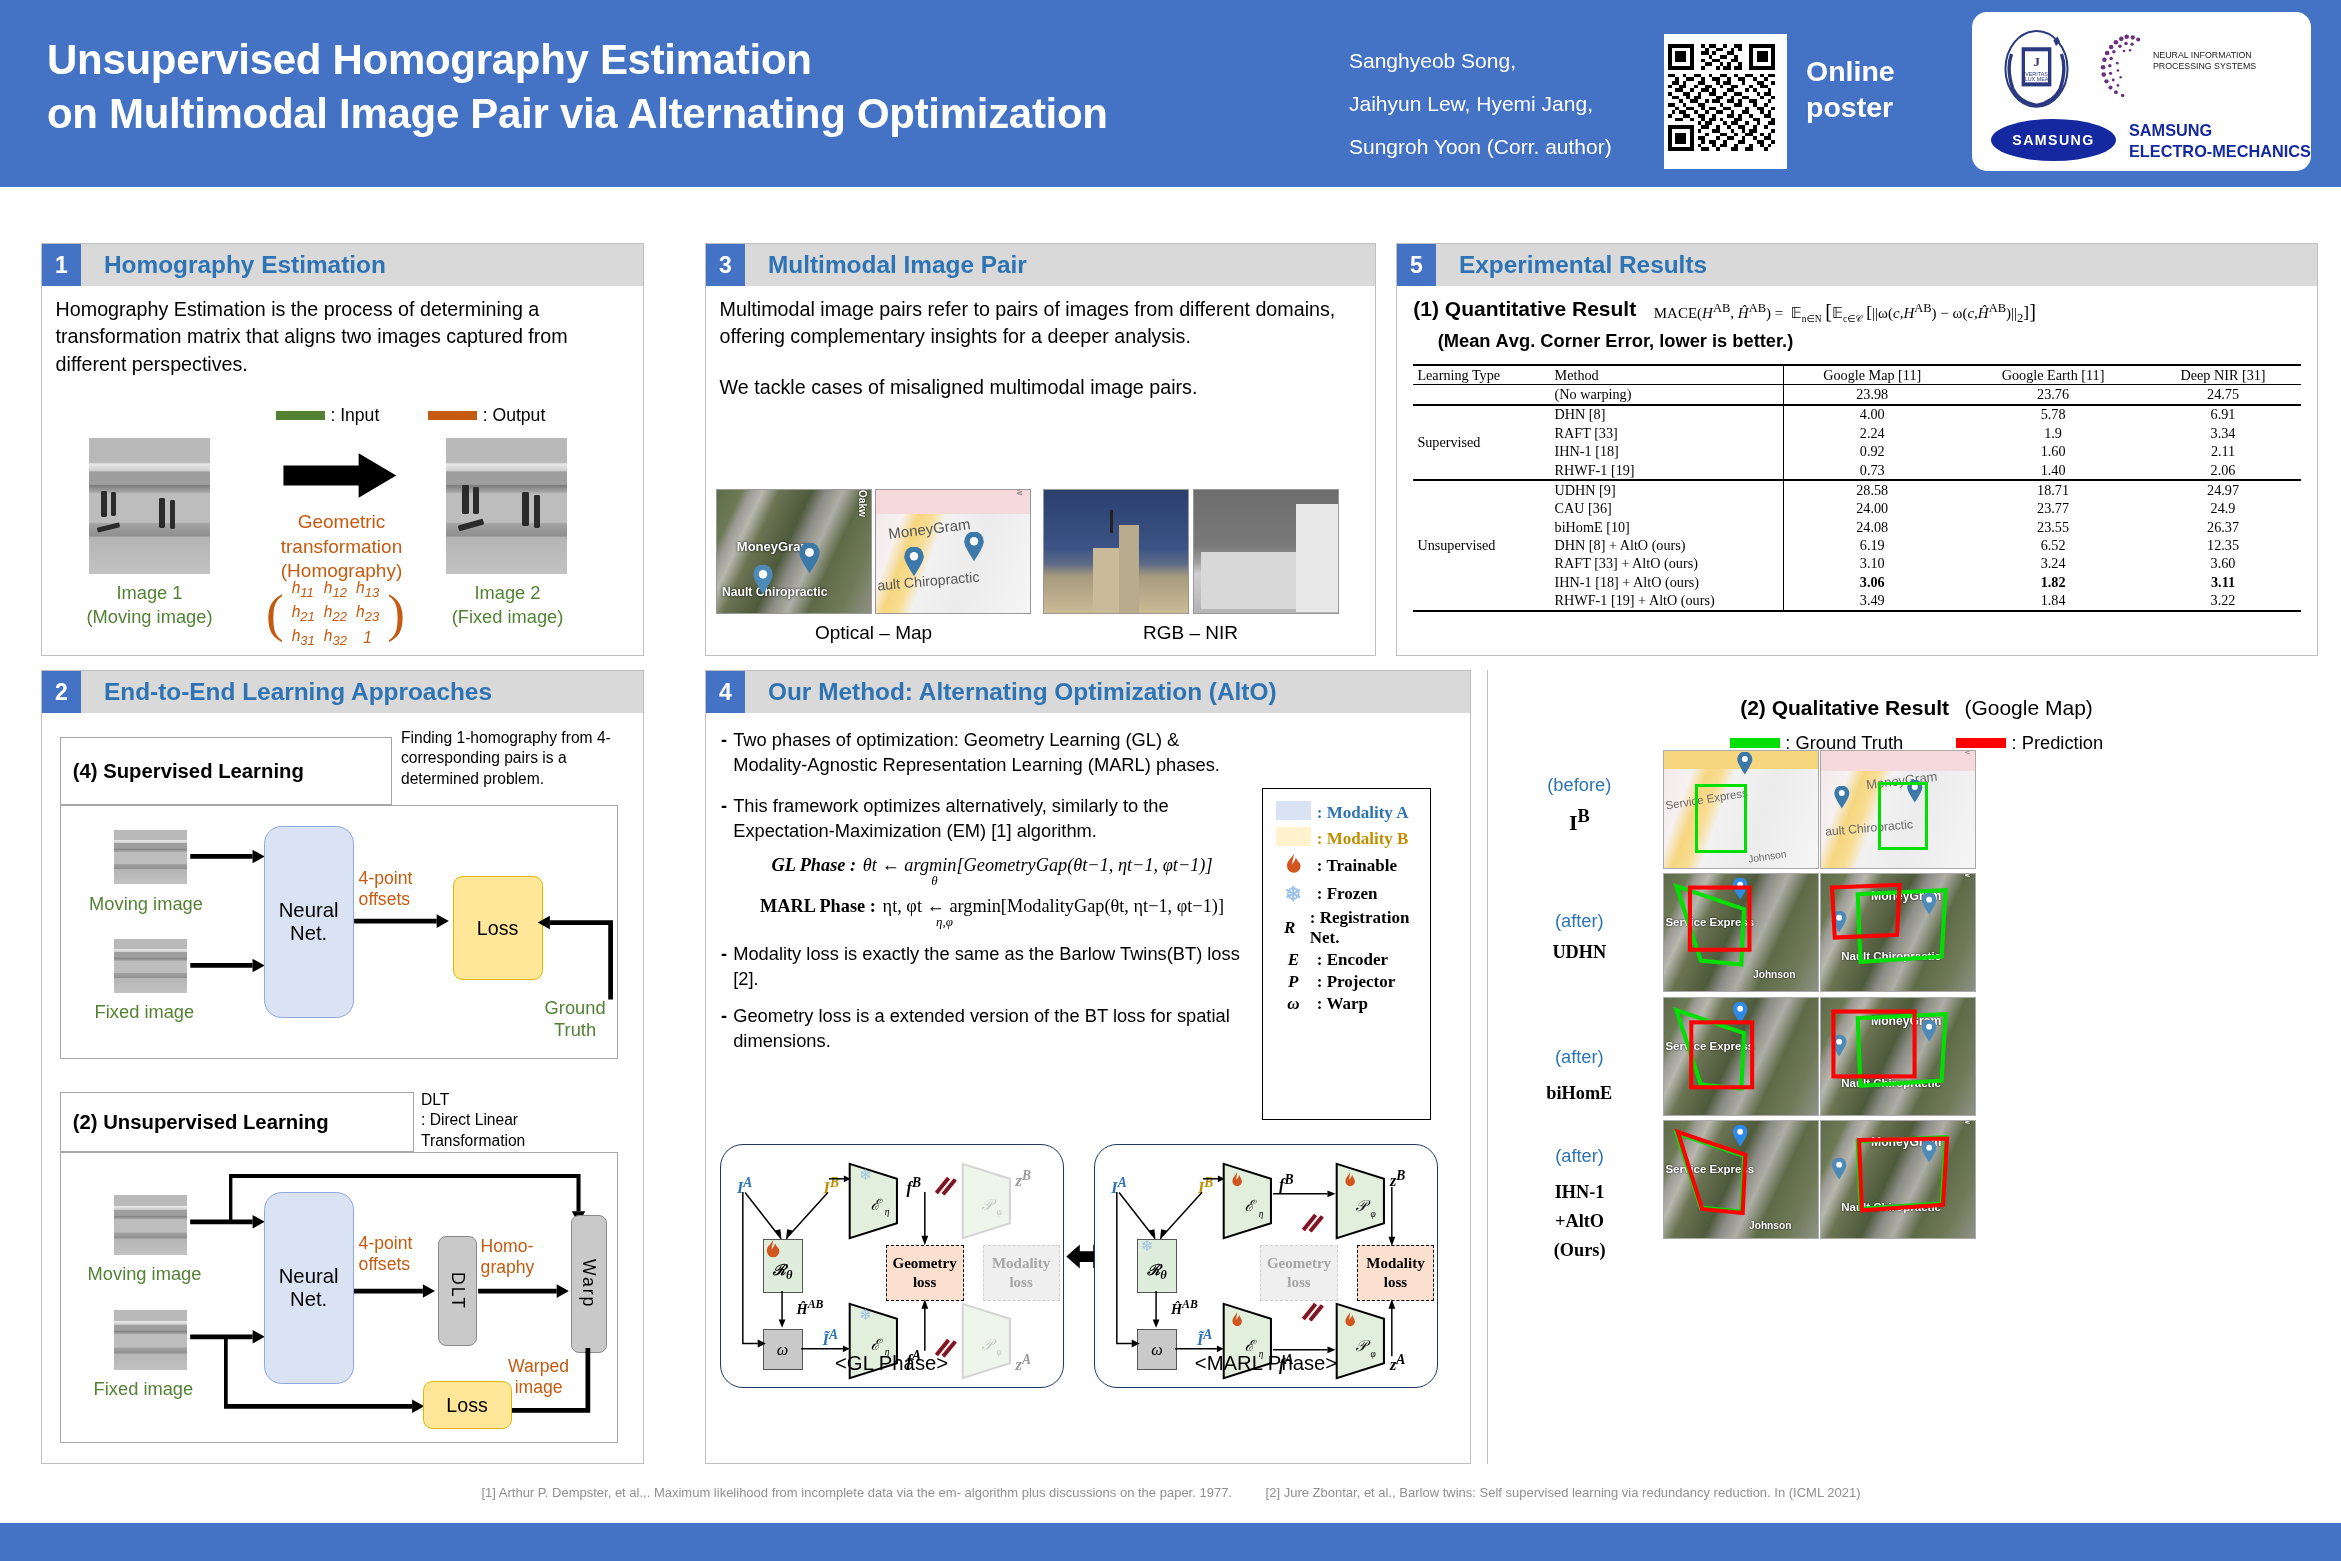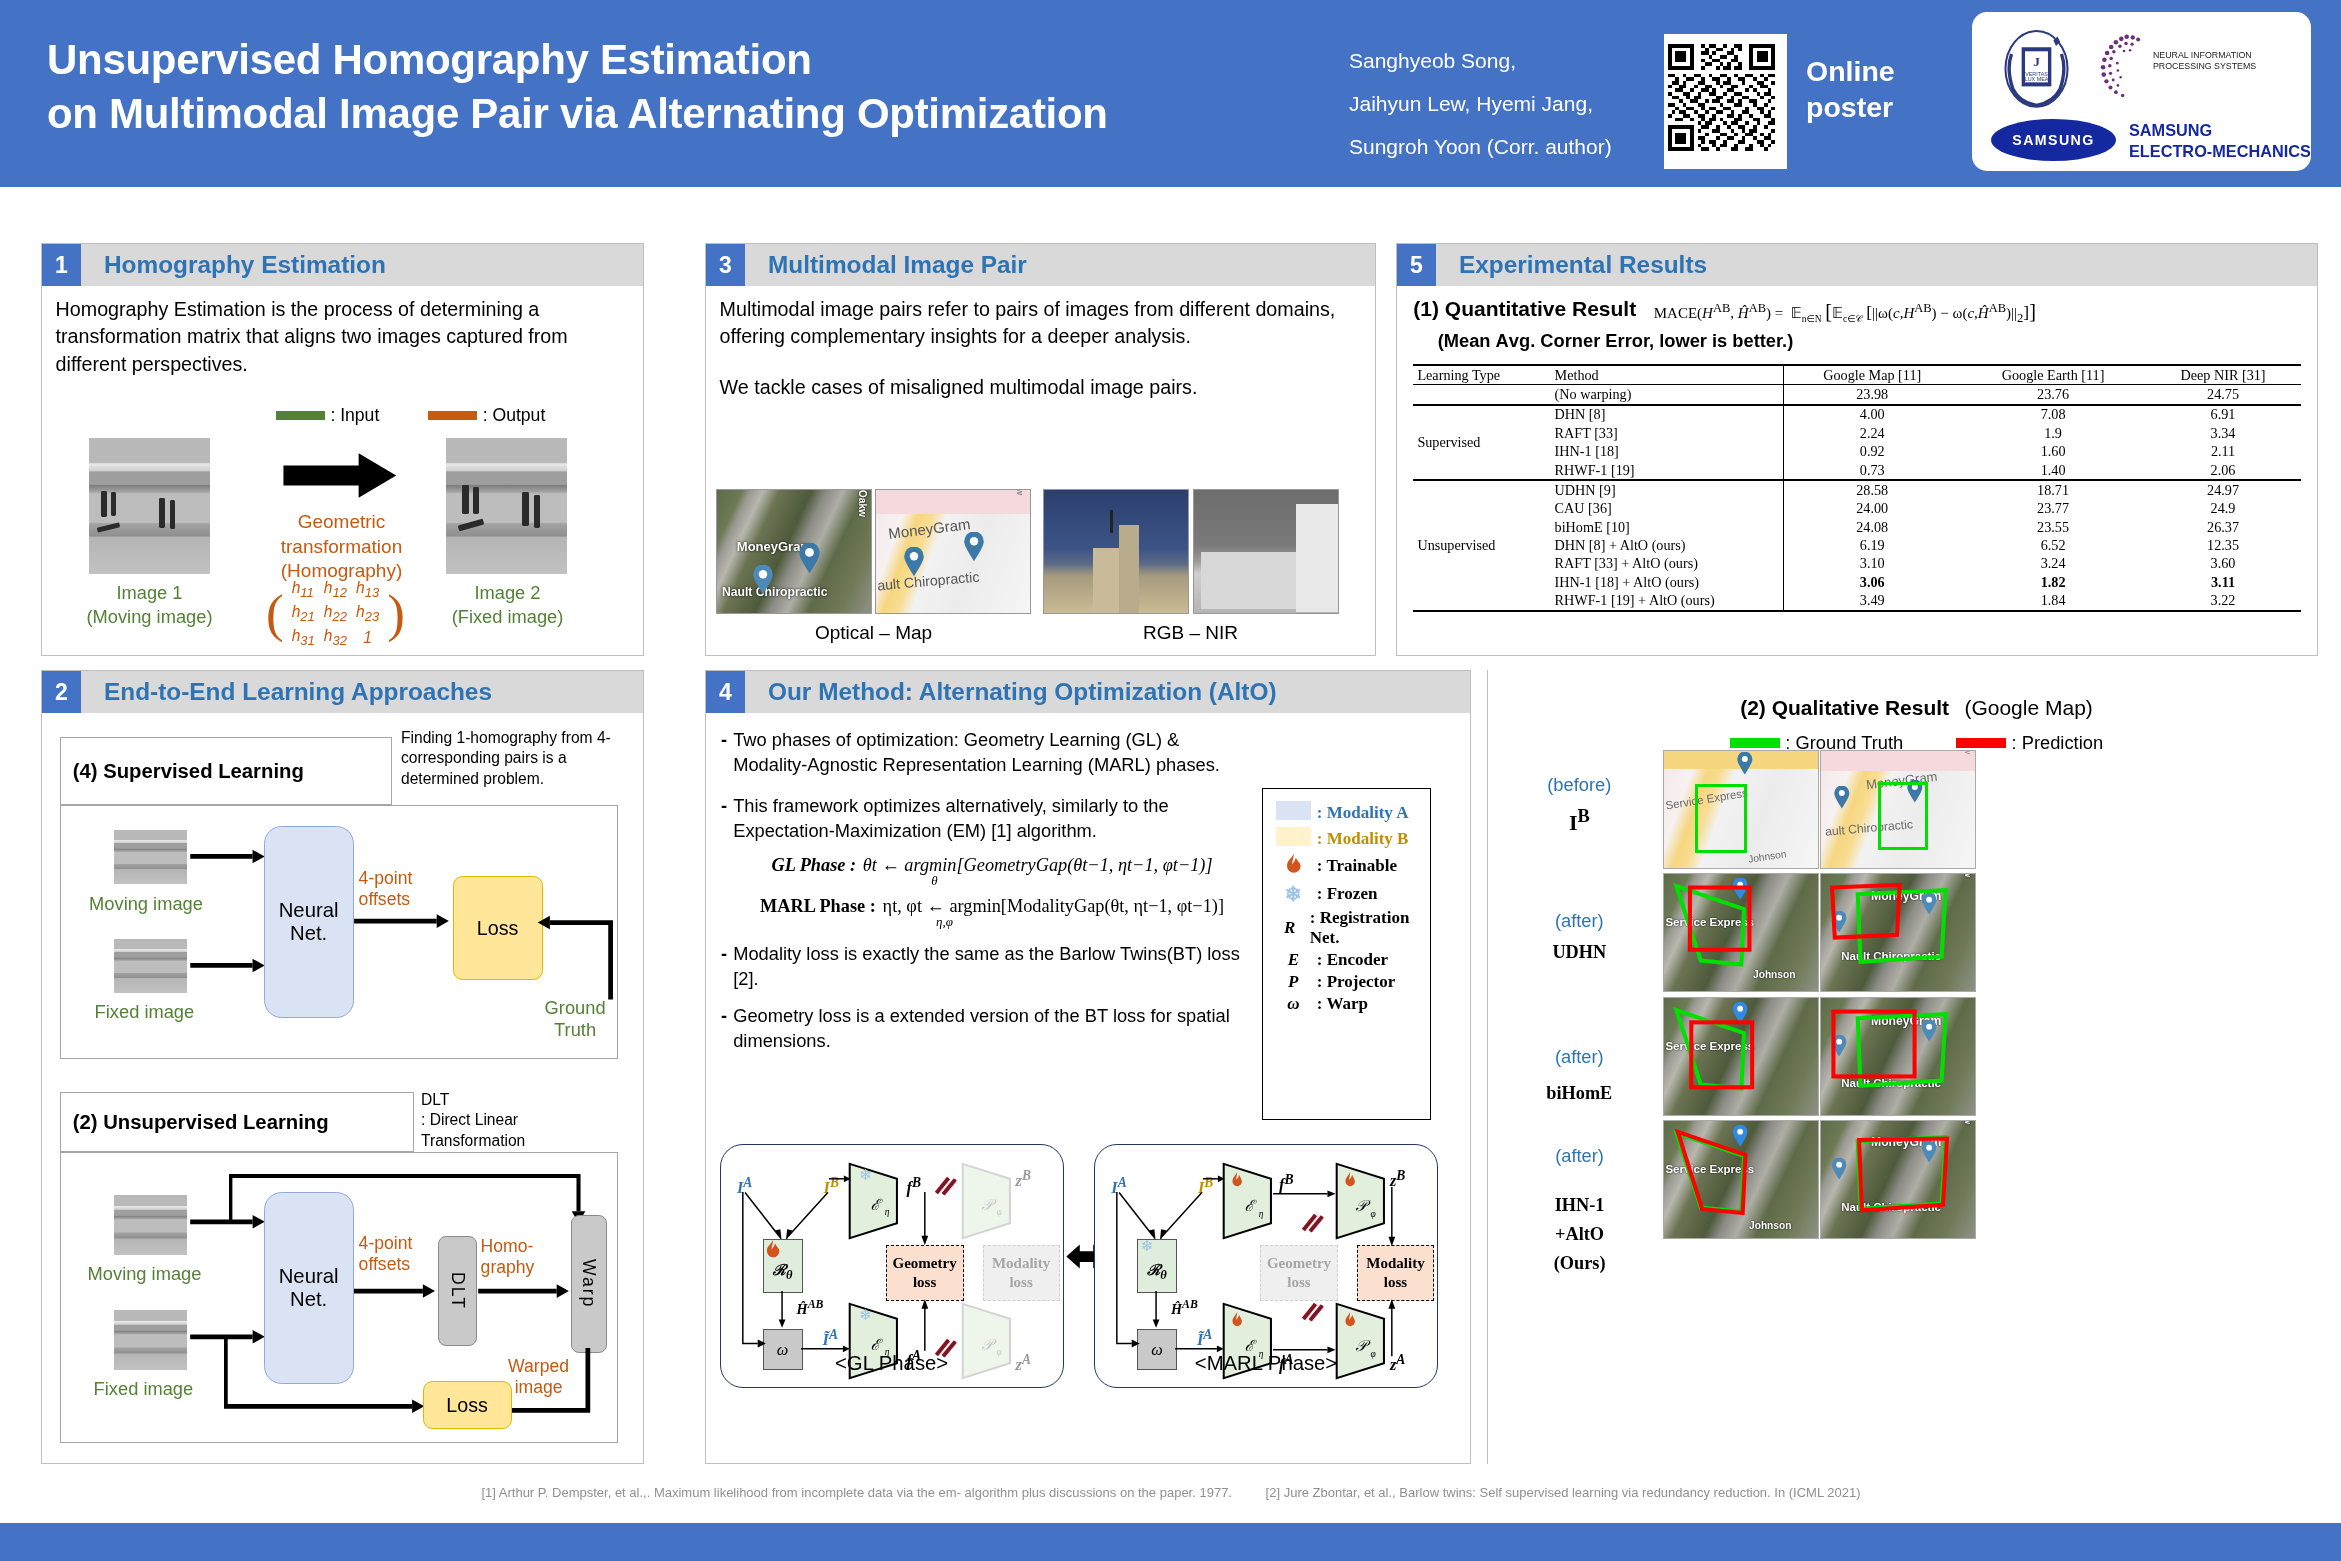--- a/index.html
+++ b/index.html
@@ -996,21 +996,21 @@
             <td></td>
             <td>(No warping)</td>
             <td class="num vline">23.98</td>
             <td class="num">23.76</td>
             <td class="num">24.75</td>
           </tr>
           <tr>
             <td rowspan="4" style="vertical-align:middle;">Supervised</td>
             <td>DHN [8]</td>
             <td class="num vline">4.00</td>
-            <td class="num">7.08</td>
+            <td class="num">5.78</td>
             <td class="num">6.91</td>
           </tr>
           <tr>
             <td>RAFT [33]</td>
             <td class="num vline">2.24</td>
             <td class="num">1.9</td>
             <td class="num">3.34</td>
           </tr>
           <tr>
             <td>IHN-1 [18]</td>
@@ -1184,21 +1184,21 @@
           <circle cx="17" cy="14" r="6" fill="#fff"></circle>
         </svg>
       <svg style="position:absolute;left:0;top:0;width:156px;height:119px;" viewBox="0 0 230 176">
         <polygon points="54,30 184,24 178,122 58,130" fill="none" stroke="#00e000" stroke-width="6"></polygon>
         <rect x="18" y="20" width="120" height="96" fill="none" stroke="#ff0000" stroke-width="6"></rect>
       </svg>
     </div>
 
     <div class="rowlabel" style="position:absolute;left:17.6px;top:474px;width:142px;">
       <div>(after)</div>
-      <div style="margin-top:25px;"><b>IHN-1</b></div>
+      <div style="margin-top:12px;"><b>IHN-1</b></div>
       <div style="margin-top:4.1px;"><b>+AltO</b></div>
       <div style="margin-top:4.1px;"><b>(Ours)</b></div>
     </div>
     <div class="qimg" style="left:172px;top:450px;width:156px;height:119px;">
       <div class="sat"></div>
       <div style="position:absolute;left:1.4px;top:42px;color:#fff;font-size:11.5px;font-weight:bold;text-shadow:0 0 2px #000;">Service Express</div>
       <div style="position:absolute;left:85px;top:99px;color:#fff;font-size:10.2px;font-weight:bold;text-shadow:0 0 2px #000;">Johnson</div>
       <svg style="position:absolute;left:68px;top:4.1px;" width="16.3" height="22" viewBox="0 0 34 46">
           <path d="M17 45 C5 26 2 20 2 14 A15 15 0 0 1 32 14 C32 20 29 26 17 45 Z" fill="#2e8ae6"></path>
           <circle cx="17" cy="14" r="6" fill="#fff"></circle>

